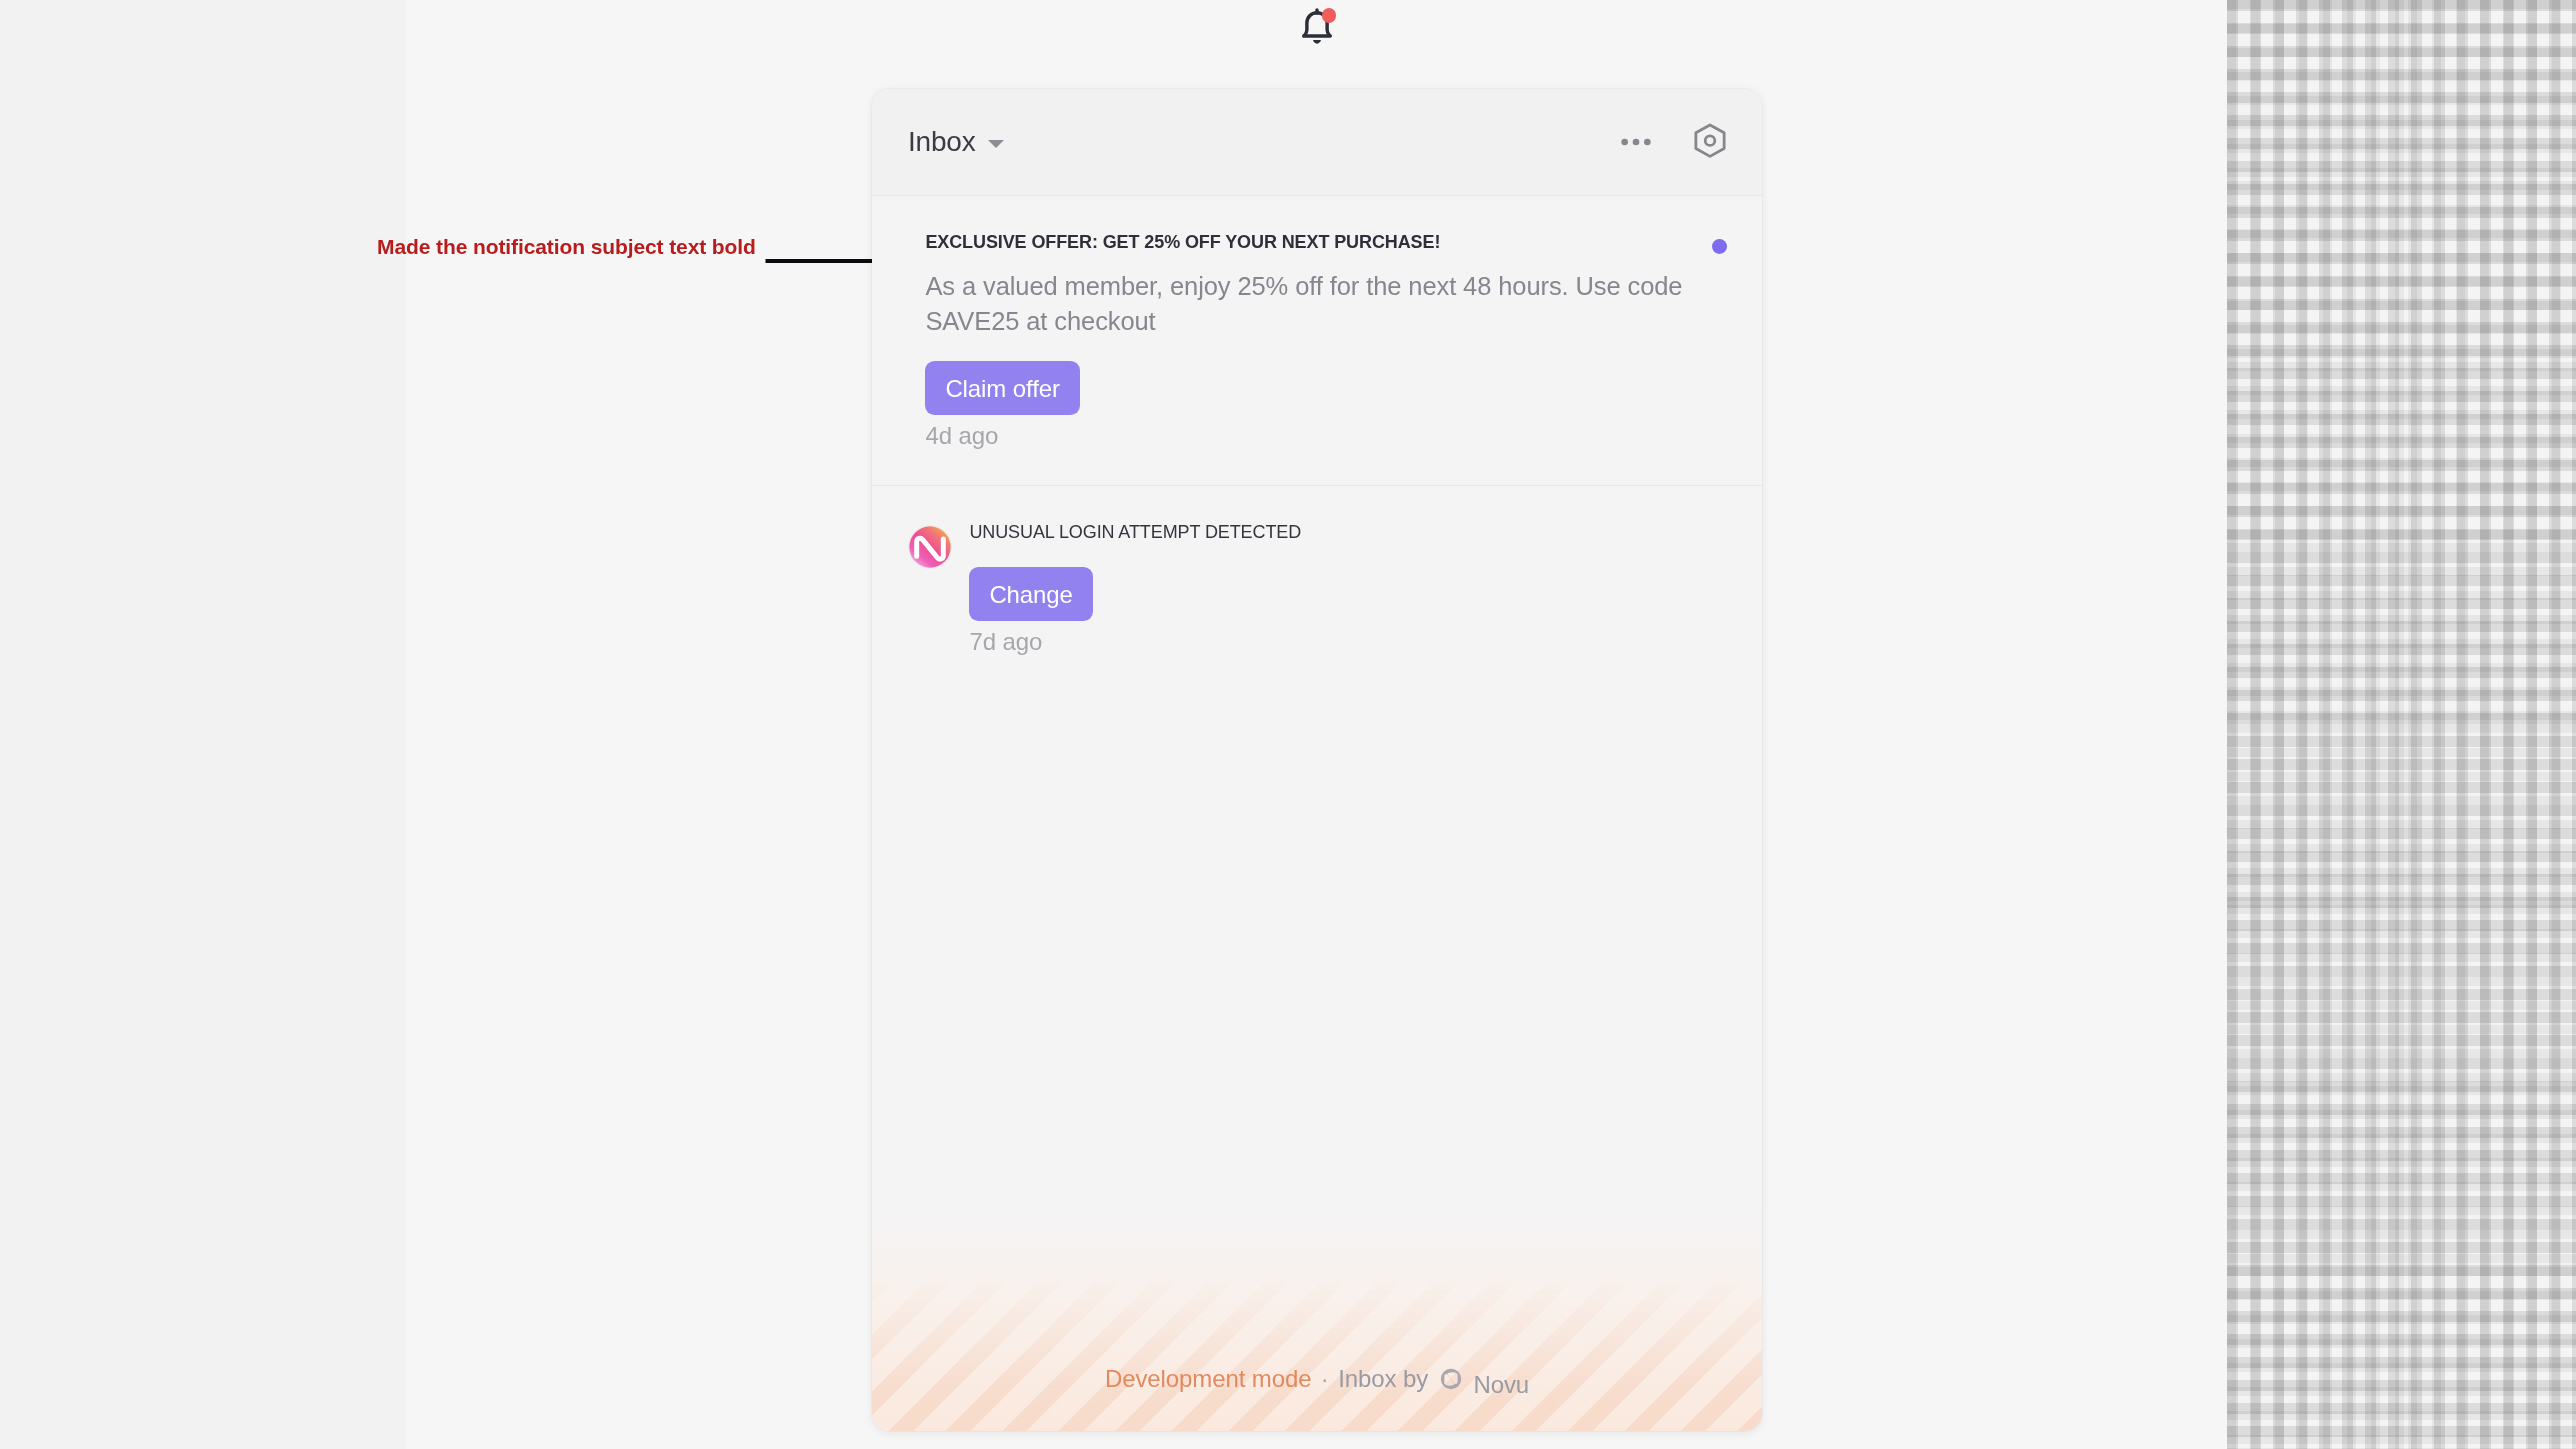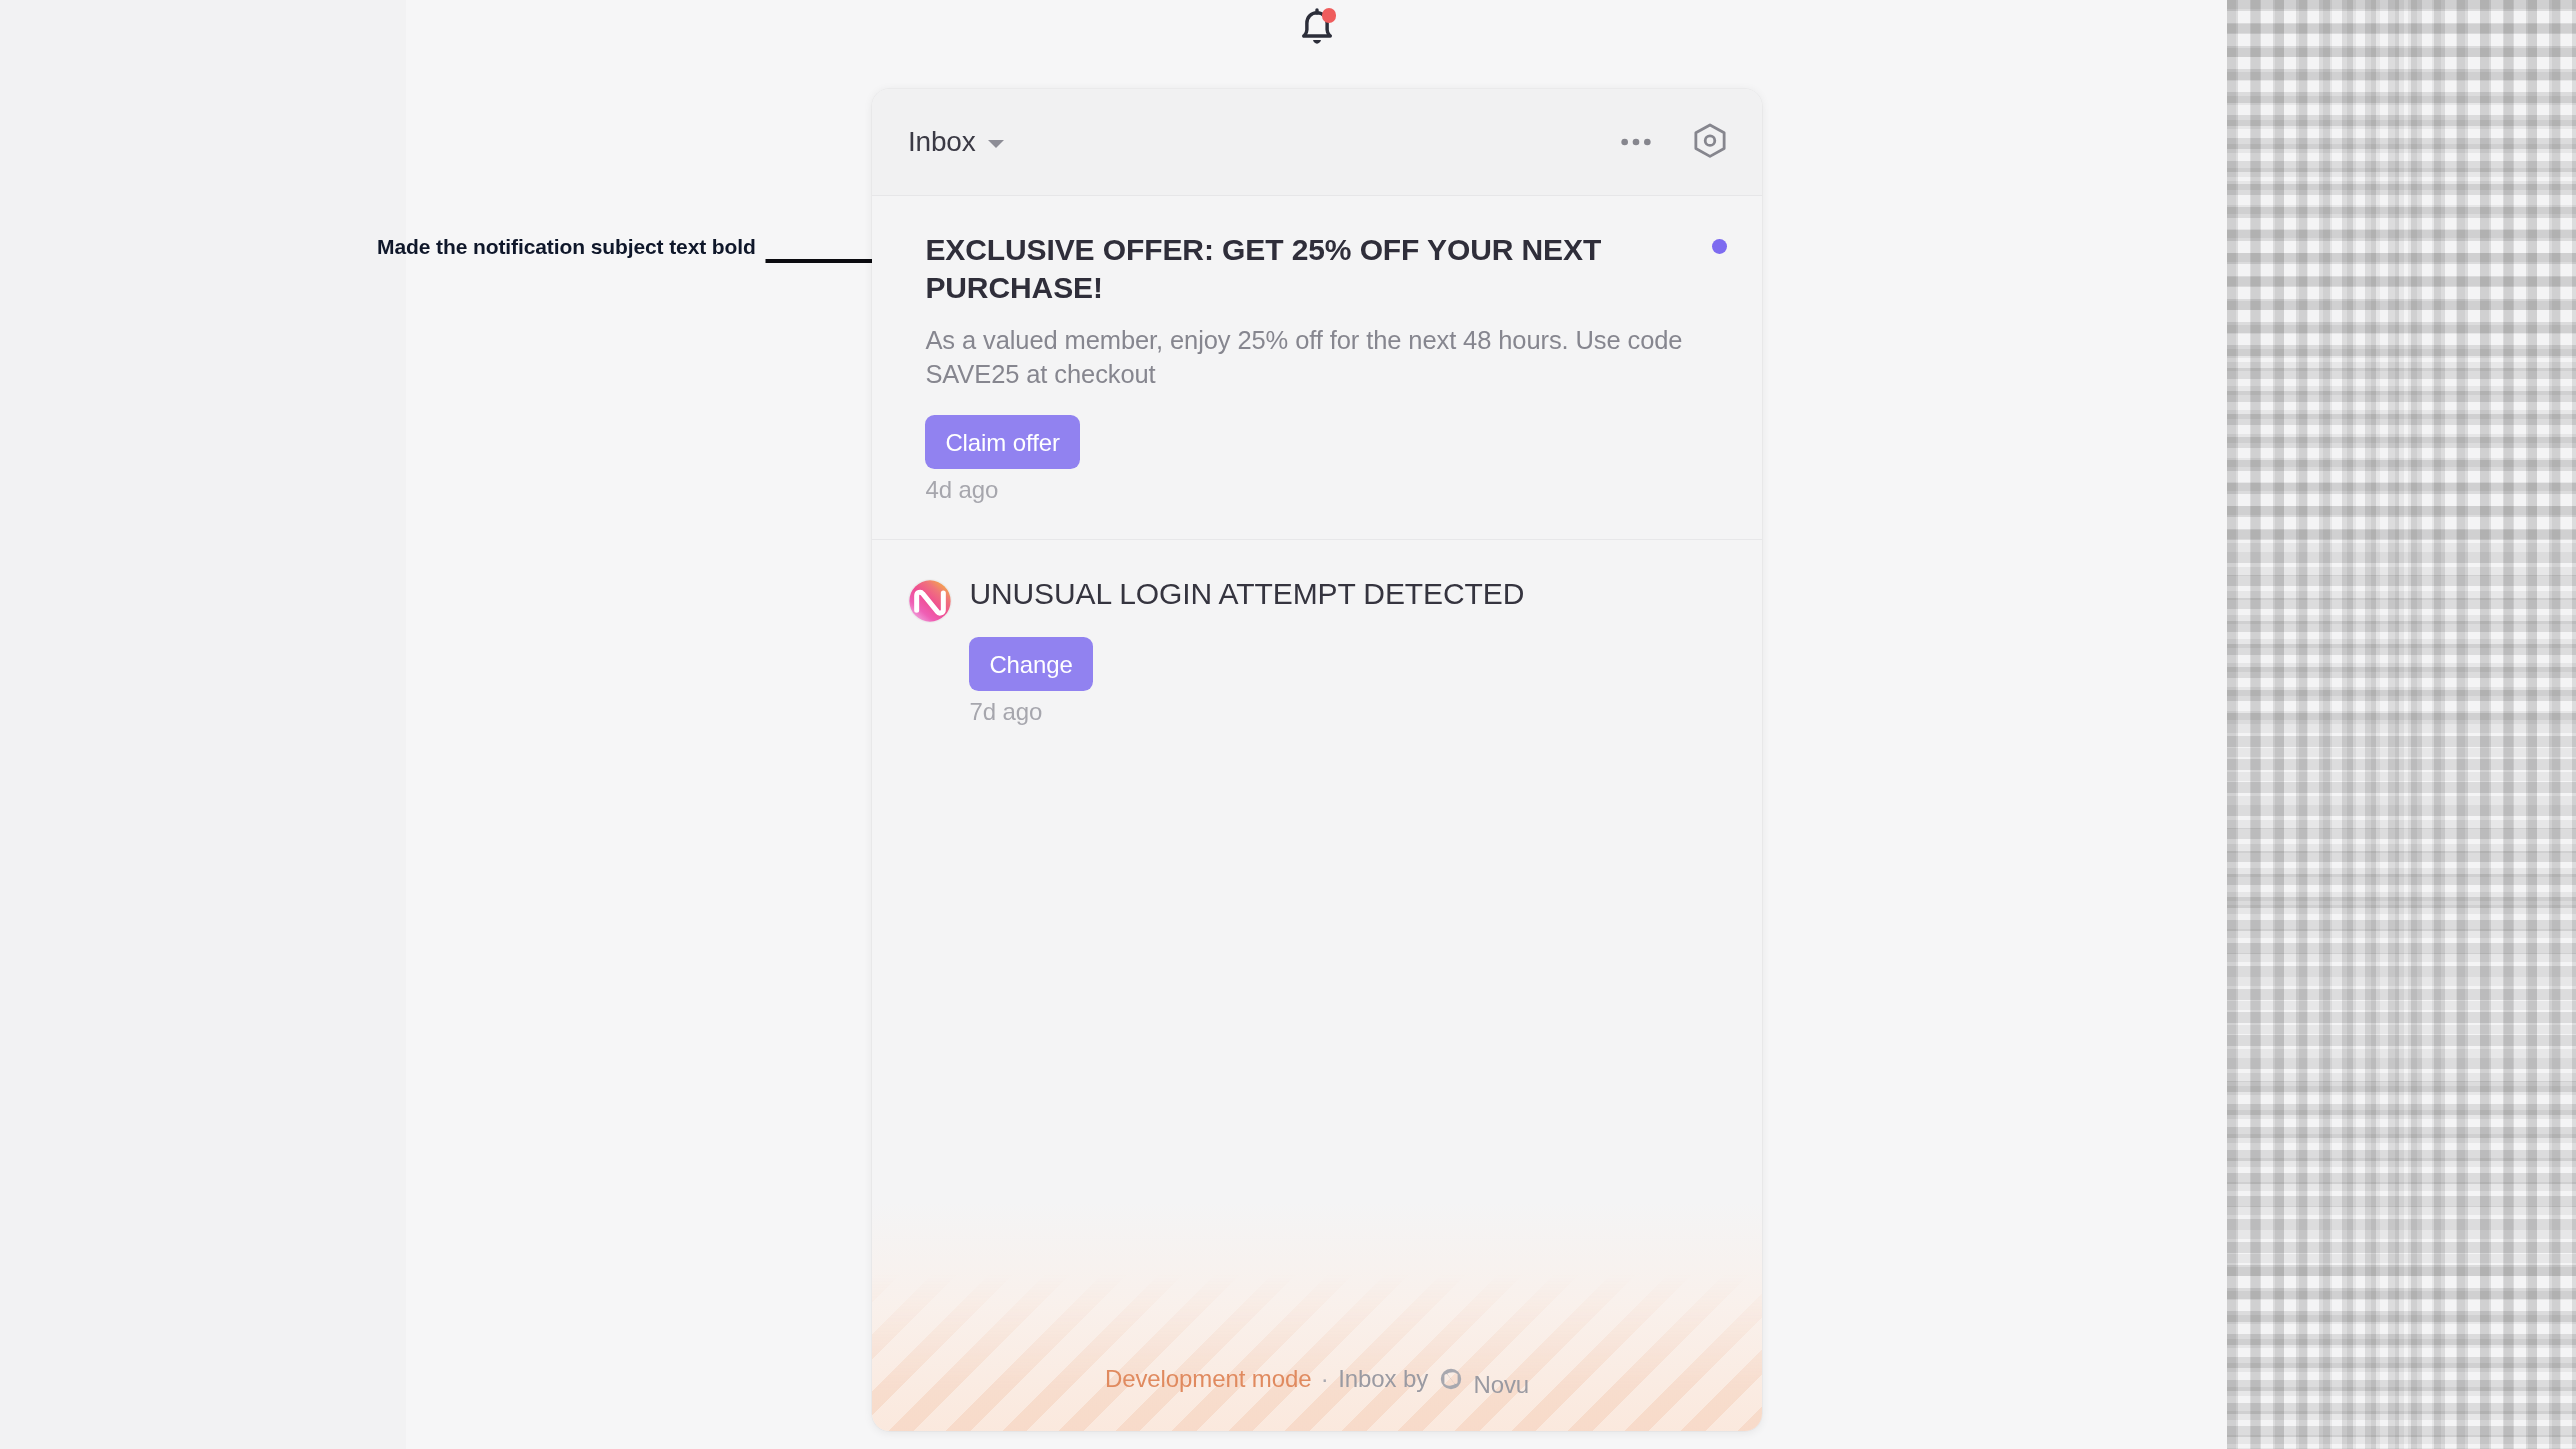--- a/index.html
+++ b/index.html
@@ -90,21 +90,21 @@
   }
 
   
   .annotation {
     position: absolute;
     left: 377px; top: 233px;
     width: 402px;
     font-size: 21px;
     font-weight: bold;
     line-height: 1.32;
-    color: #0f172a;
+    color: #b91c1c;
     letter-spacing: -0.1px;
   }
   .arrow {
     position: absolute;
     left: 765px; top: 241px;
     width: 221px; height: 40px;
   }
 
   
   .inbox-panel {
@@ -200,21 +200,21 @@
     width: 0px; height: 44px;
   }
 
   .notif-body {
     flex: 1 1 auto;
     min-width: 0;
     padding-right: 27px;
   }
 
   .notif-subject {
-    font-size: 30px;
+    font-size: 18px;
     font-weight: bold;
     line-height: 1.28;
     color: #2f2e3a;
     letter-spacing: -0.1px;
   }
   .notif-subject--plain {
     font-weight: normal;
     color: #35343f;
   }
   .notif-text {

